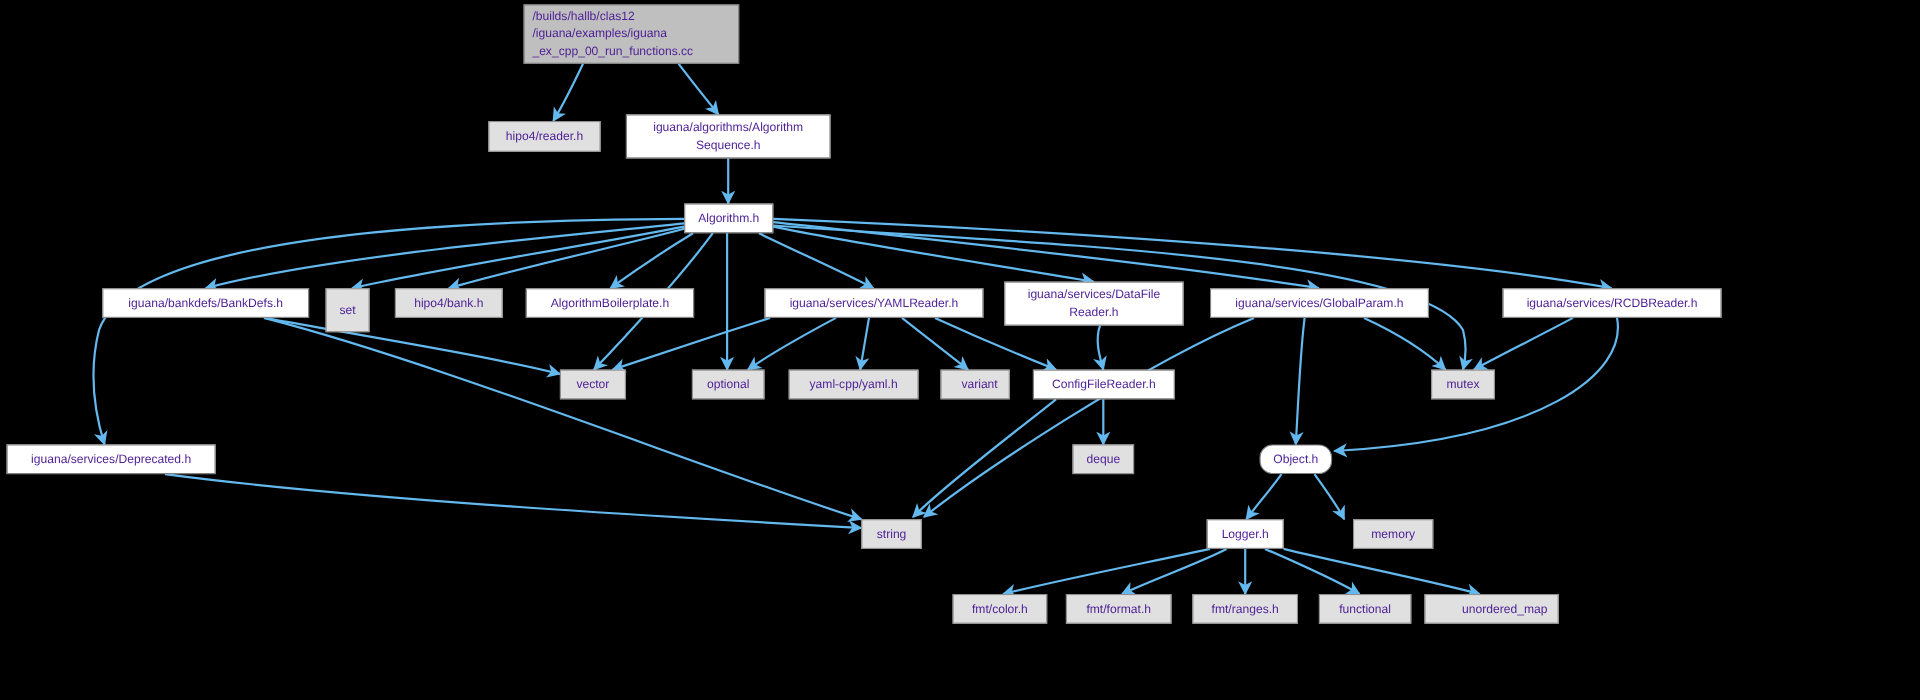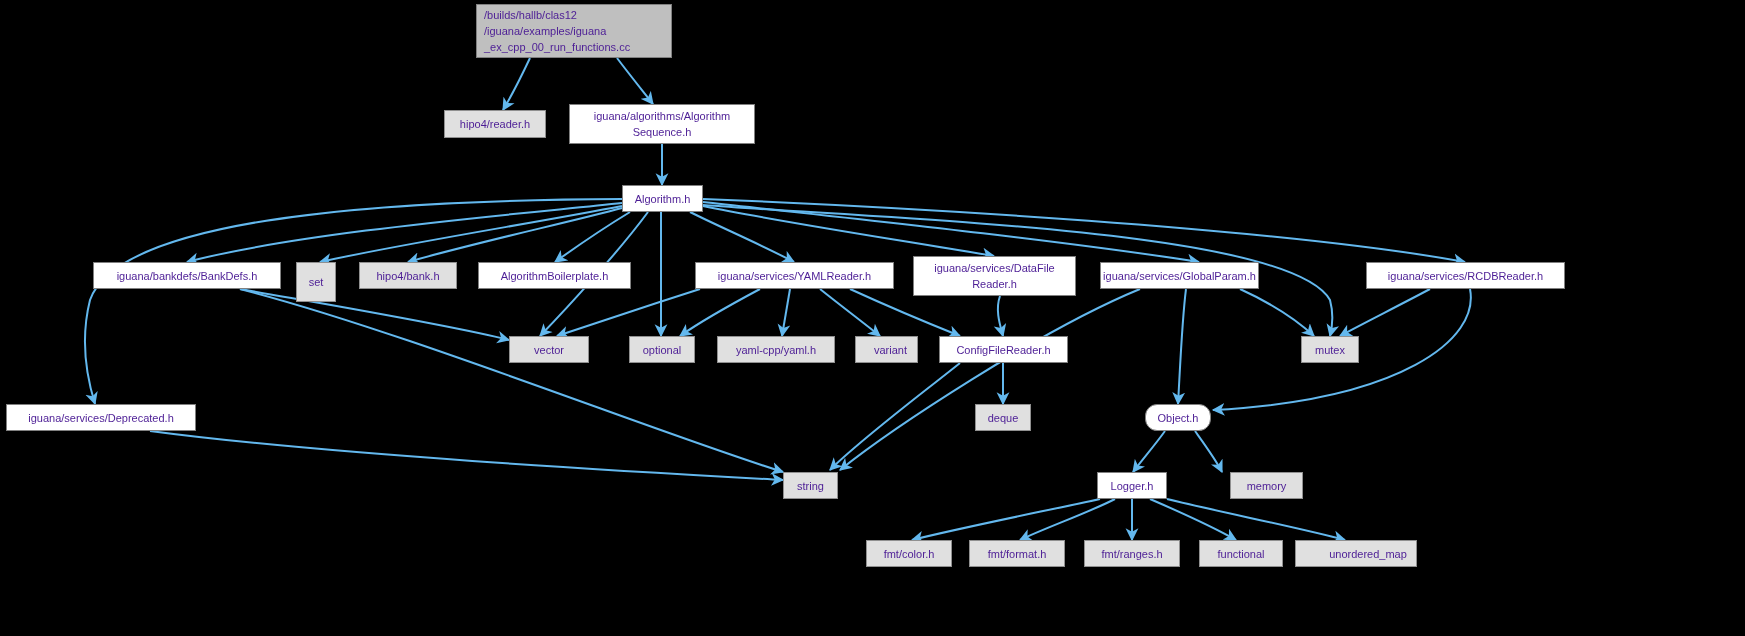--- a/index.html
+++ b/index.html
@@ -114,24 +114,24 @@
       <div class="node" style="left: 569px; top: 104px; width: 186px; height: 40px;">iguana/algorithms/Algorithm
 Sequence.h</div>
       <div class="node" style="left: 622px; top: 185px; width: 81px; height: 27px;">Algorithm.h</div>
       <div class="node" style="left: 93px; top: 262px; width: 188px; height: 27px;">iguana/bankdefs/BankDefs.h</div>
       <div class="node sys" style="left: 296px; top: 262px; width: 40px; height: 40px;">set</div>
       <div class="node sys" style="left: 359px; top: 262px; width: 98px; height: 27px;">hipo4/bank.h</div>
       <div class="node" style="left: 478px; top: 262px; width: 153px; height: 27px;">AlgorithmBoilerplate.h</div>
       <div class="node" style="left: 695px; top: 262px; width: 199px; height: 27px;">iguana/services/YAMLReader.h</div>
       <div class="node" style="left: 913px; top: 256px; width: 163px; height: 40px;">iguana/services/DataFile
 Reader.h</div>
-      <div class="node" style="left: 1100px; top: 262px; width: 159px; height: 27px;">iguana/services/GlobalParam.h</div>
+      <div class="node" style="left: 1100px; top: 262px; width: 199px; height: 27px;">iguana/services/GlobalParam.h</div>
       <div class="node" style="left: 1366px; top: 262px; width: 199px; height: 27px;">iguana/services/RCDBReader.h</div>
       <div class="node" style="left: 6px; top: 404px; width: 190px; height: 27px;">iguana/services/Deprecated.h</div>
-      <div class="node sys" style="left: 509px; top: 336px; width: 80px; height: 27px;">vector</div>
+      <div class="node sys" style="left: 509px; top: 336px; width: 60px; height: 27px;">vector</div>
       <div class="node sys" style="left: 629px; top: 336px; width: 66px; height: 27px;">optional</div>
       <div class="node sys" style="left: 717px; top: 336px; width: 118px; height: 27px;">yaml-cpp/yaml.h</div>
       <div class="node sys" style="left: 855px; top: 336px; width: 63px; height: 27px; padding-left: 12px;">variant</div>
       <div class="node" style="left: 939px; top: 336px; width: 129px; height: 27px;">ConfigFileReader.h</div>
       <div class="node sys" style="left: 1301px; top: 336px; width: 58px; height: 27px;">mutex</div>
       <div class="node sys" style="left: 975px; top: 404px; width: 56px; height: 27px;">deque</div>
       <div class="node" style="left: 1145px; top: 404px; width: 66px; height: 27px; border-radius: 12px;">Object.h</div>
       <div class="node sys" style="left: 783px; top: 472px; width: 55px; height: 27px;">string</div>
       <div class="node" style="left: 1097px; top: 472px; width: 70px; height: 27px;">Logger.h</div>
       <div class="node sys" style="left: 1186px; top: 472px; width: 73px; height: 27px; margin-left: 44px;">memory</div>

